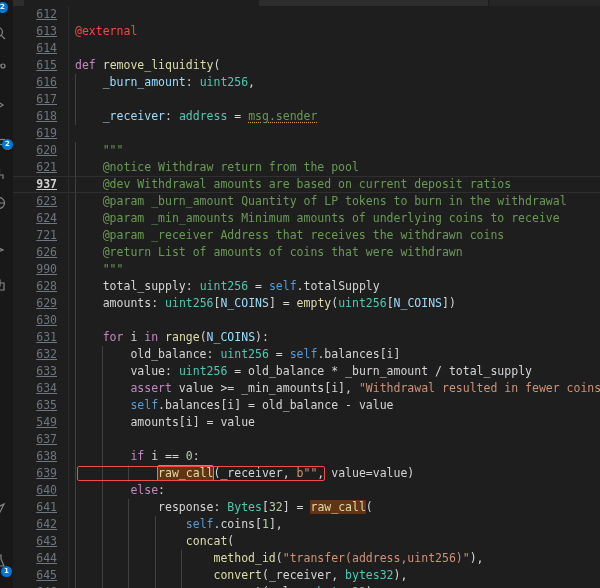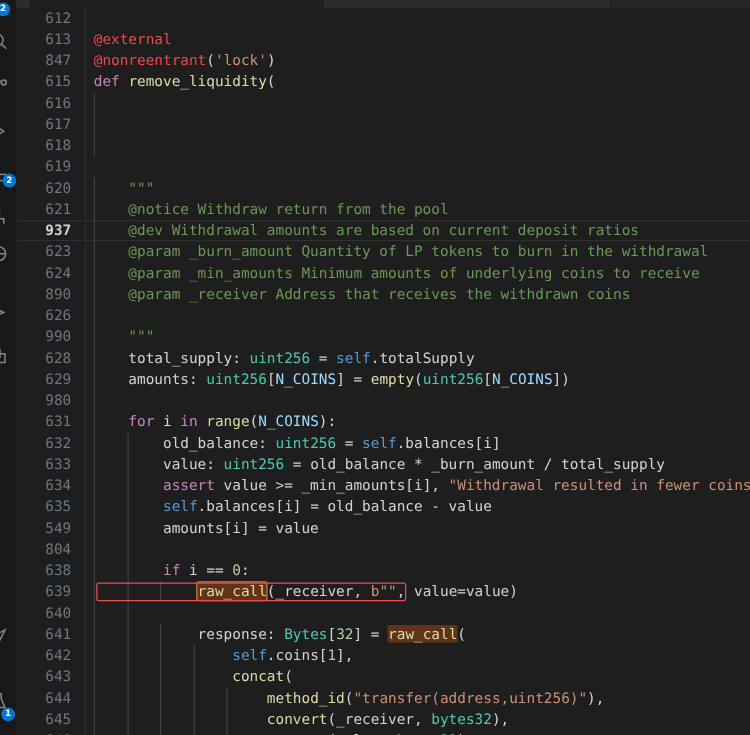--- a/index.html
+++ b/index.html
@@ -27,21 +27,21 @@
     font-family:"DejaVu Sans","Liberation Sans",sans-serif;font-size:7px;line-height:11px;
     width:11px;height:11px;text-align:center;font-weight:700;z-index:8;}
 
   
   .editor{position:absolute;top:6px;left:13px;width:587px;height:582px;background:#1e1e1e;overflow:hidden;}
   .rows{position:absolute;top:0;left:0;width:587px;}
   .row{position:relative;height:17px;line-height:17px;white-space:pre;font-size:11.5px;}
   .row.active{background:#1e1e1e;}
   .row.active:before{content:"";position:absolute;left:0;right:0;top:0;border-top:1px solid #2f2f2f;}
   .row.active:after{content:"";position:absolute;left:0;right:0;bottom:0;border-bottom:1px solid #2f2f2f;}
-  .ln{position:absolute;left:0;width:44px;text-align:right;color:#6e7681;font-size:11.5px;}
+  .ln{position:absolute;left:0;width:44px;text-align:right;color:#6e7681;font-size:11.5px;text-decoration:underline;}
   .row.active .ln{color:#cfcfcf;font-weight:700;}
   .code{position:absolute;left:62px;top:0;}
   .gutterline{position:absolute;top:0;left:55px;width:1px;height:100%;background:#2b2b2b;z-index:1;}
 
   
   .ig{position:absolute;top:0;width:1px;height:17px;background:#404040;}
 
   
   .c-dec{color:#f44747;}
   .c-kw{color:#c586c0;}
@@ -140,47 +140,47 @@
 
   <div class="badge" style="left:-3px;top:2px;">2</div>
   <div class="badge" style="left:2px;top:139px;">2</div>
   <div class="badge" style="left:1px;top:566px;">1</div>
 
   <div class="editor">
     <div class="gutterline"></div>
     <div class="rows" id="rows">
         <div class="row" style="top: 0px; position: absolute; left: 0px; right: 0px;"><span class="ln">612</span><span class="code"></span></div>
         <div class="row" style="top: 17px; position: absolute; left: 0px; right: 0px;"><span class="ln">613</span><span class="code"><span class="c-dec">@external</span></span></div>
-        <div class="row" style="top: 34px; position: absolute; left: 0px; right: 0px;"><span class="ln">847</span><span class="code"><span class="c-dec">@nonreentrant</span><span class="c-plain">(</span><span class="c-str">'lock'</span><span class="c-plain">)</span></span></div>
+        <div class="row" style="top: 34px; position: absolute; left: 0px; right: 0px;"><span class="ln">614</span></div>
         <div class="row" style="top: 51px; position: absolute; left: 0px; right: 0px;"><span class="ln">615</span><span class="code"><span class="c-kw">def </span><span class="c-fn">remove_liquidity</span><span class="c-plain">(</span></span></div>
-        <div class="row" style="top: 68px; position: absolute; left: 0px; right: 0px;"><span class="ln">616</span><span class="ig" style="left: 62px;"></span></div>
+        <div class="row" style="top: 68px; position: absolute; left: 0px; right: 0px;"><span class="ln">616</span><span class="ig" style="left: 62px;"></span><span class="code"><span class="c-var">    _burn_amount</span><span class="c-plain">: </span><span class="c-type">uint256</span><span class="c-plain">,</span></span></div>
         <div class="row" style="top: 85px; position: absolute; left: 0px; right: 0px;"><span class="ln">617</span><span class="ig" style="left: 62px;"></span></div>
-        <div class="row" style="top: 102px; position: absolute; left: 0px; right: 0px;"><span class="ln">618</span><span class="ig" style="left: 62px;"></span></div>
+        <div class="row" style="top: 102px; position: absolute; left: 0px; right: 0px;"><span class="ln">618</span><span class="ig" style="left: 62px;"></span><span class="code"><span class="c-var">    _receiver</span><span class="c-plain">: </span><span class="c-type">address</span><span class="c-plain"> = </span><span class="c-com squiggle">msg.sender</span></span></div>
         <div class="row" style="top: 119px; position: absolute; left: 0px; right: 0px;"><span class="ln">619</span></div>
         <div class="row" style="top: 136px; position: absolute; left: 0px; right: 0px;"><span class="ln">620</span><span class="ig" style="left: 62px;"></span><span class="code"><span class="c-com">    """</span></span></div>
         <div class="row" style="top: 153px; position: absolute; left: 0px; right: 0px;"><span class="ln">621</span><span class="ig" style="left: 62px;"></span><span class="code"><span class="c-com">    @notice Withdraw return from the pool</span></span></div>
         <div class="row active" style="top: 170px; position: absolute; left: 0px; right: 0px;"><span class="ln">937</span><span class="ig" style="left: 62px;"></span><span class="code"><span class="c-com">    @dev Withdrawal amounts are based on current deposit ratios</span></span></div>
         <div class="row" style="top: 187px; position: absolute; left: 0px; right: 0px;"><span class="ln">623</span><span class="ig" style="left: 62px;"></span><span class="code"><span class="c-com">    @param _burn_amount Quantity of LP tokens to burn in the withdrawal</span></span></div>
         <div class="row" style="top: 204px; position: absolute; left: 0px; right: 0px;"><span class="ln">624</span><span class="ig" style="left: 62px;"></span><span class="code"><span class="c-com">    @param _min_amounts Minimum amounts of underlying coins to receive</span></span></div>
-        <div class="row" style="top: 221px; position: absolute; left: 0px; right: 0px;"><span class="ln">890</span><span class="ig" style="left: 62px;"></span><span class="code"><span class="c-com">    @param _receiver Address that receives the withdrawn coins</span></span></div>
-        <div class="row" style="top: 238px; position: absolute; left: 0px; right: 0px;"><span class="ln">626</span><span class="ig" style="left: 62px;"></span></div>
+        <div class="row" style="top: 221px; position: absolute; left: 0px; right: 0px;"><span class="ln">721</span><span class="ig" style="left: 62px;"></span><span class="code"><span class="c-com">    @param _receiver Address that receives the withdrawn coins</span></span></div>
+        <div class="row" style="top: 238px; position: absolute; left: 0px; right: 0px;"><span class="ln">626</span><span class="ig" style="left: 62px;"></span><span class="code"><span class="c-com">    @return List of amounts of coins that were withdrawn</span></span></div>
         <div class="row" style="top: 255px; position: absolute; left: 0px; right: 0px;"><span class="ln">990</span><span class="ig" style="left: 62px;"></span><span class="code"><span class="c-com">    """</span></span></div>
         <div class="row" style="top: 272px; position: absolute; left: 0px; right: 0px;"><span class="ln">628</span><span class="ig" style="left: 62px;"></span><span class="code"><span class="c-plain">    total_supply</span><span class="c-plain">: </span><span class="c-type">uint256</span><span class="c-plain"> = </span><span class="c-self">self</span><span class="c-plain">.totalSupply</span></span></div>
         <div class="row" style="top: 289px; position: absolute; left: 0px; right: 0px;"><span class="ln">629</span><span class="ig" style="left: 62px;"></span><span class="code"><span class="c-plain">    amounts</span><span class="c-plain">: </span><span class="c-type">uint256</span><span class="c-plain">[</span><span class="c-var">N_COINS</span><span class="c-plain">] = </span><span class="c-bi">empty</span><span class="c-plain">(</span><span class="c-type">uint256</span><span class="c-plain">[</span><span class="c-var">N_COINS</span><span class="c-plain">])</span></span></div>
-        <div class="row" style="top: 306px; position: absolute; left: 0px; right: 0px;"><span class="ln">980</span><span class="ig" style="left: 62px;"></span><span class="code"></span></div>
+        <div class="row" style="top: 306px; position: absolute; left: 0px; right: 0px;"><span class="ln">630</span><span class="ig" style="left: 62px;"></span><span class="code"></span></div>
         <div class="row" style="top: 323px; position: absolute; left: 0px; right: 0px;"><span class="ln">631</span><span class="ig" style="left: 62px;"></span><span class="code"><span class="c-kw">    for </span><span class="c-plain">i </span><span class="c-kw">in </span><span class="c-bi">range</span><span class="c-plain">(</span><span class="c-var">N_COINS</span><span class="c-plain">):</span></span></div>
         <div class="row" style="top: 340px; position: absolute; left: 0px; right: 0px;"><span class="ln">632</span><span class="ig" style="left: 62px;"></span><span class="ig" style="left: 88.52px;"></span><span class="code"><span class="c-plain">        old_balance</span><span class="c-plain">: </span><span class="c-type">uint256</span><span class="c-plain"> = </span><span class="c-self">self</span><span class="c-plain">.balances[i]</span></span></div>
         <div class="row" style="top: 357px; position: absolute; left: 0px; right: 0px;"><span class="ln">633</span><span class="ig" style="left: 62px;"></span><span class="ig" style="left: 88.52px;"></span><span class="code"><span class="c-plain">        value</span><span class="c-plain">: </span><span class="c-type">uint256</span><span class="c-plain"> = old_balance * _burn_amount / total_supply</span></span></div>
         <div class="row" style="top: 374px; position: absolute; left: 0px; right: 0px;"><span class="ln">634</span><span class="ig" style="left: 62px;"></span><span class="ig" style="left: 88.52px;"></span><span class="code"><span class="c-kw">        assert </span><span class="c-plain">value &gt;= _min_amounts[i], </span><span class="c-str">"Withdrawal resulted in fewer coins than expected"</span></span></div>
         <div class="row" style="top: 391px; position: absolute; left: 0px; right: 0px;"><span class="ln">635</span><span class="ig" style="left: 62px;"></span><span class="ig" style="left: 88.52px;"></span><span class="code"><span class="c-plain">        </span><span class="c-self">self</span><span class="c-plain">.balances[i] = old_balance - value</span></span></div>
         <div class="row" style="top: 408px; position: absolute; left: 0px; right: 0px;"><span class="ln">549</span><span class="ig" style="left: 62px;"></span><span class="ig" style="left: 88.52px;"></span><span class="code"><span class="c-plain">        amounts[i] = value</span></span></div>
-        <div class="row" style="top: 425px; position: absolute; left: 0px; right: 0px;"><span class="ln">804</span><span class="ig" style="left: 62px;"></span><span class="ig" style="left: 88.52px;"></span><span class="code"></span></div>
+        <div class="row" style="top: 425px; position: absolute; left: 0px; right: 0px;"><span class="ln">637</span><span class="ig" style="left: 62px;"></span><span class="ig" style="left: 88.52px;"></span><span class="code"></span></div>
         <div class="row" style="top: 442px; position: absolute; left: 0px; right: 0px;"><span class="ln">638</span><span class="ig" style="left: 62px;"></span><span class="ig" style="left: 88.52px;"></span><span class="code"><span class="c-kw">        if </span><span class="c-plain">i == </span><span class="c-num">0</span><span class="c-plain">:</span></span></div>
         <div class="row" style="top: 459px; position: absolute; left: 0px; right: 0px;"><span class="ln">639</span><span class="ig" style="left: 62px;"></span><span class="ig" style="left: 88.52px;"></span><span class="ig" style="left: 115.04px;"></span><span class="code"><span class="c-plain">            </span><span class="c-fn match-current">raw_call</span><span class="c-plain">(_receiver, </span><span class="c-str">b""</span><span class="c-plain">, value=value)</span></span><span class="findbox" style="left: 64px; width: 248px;"></span></div>
-        <div class="row" style="top: 476px; position: absolute; left: 0px; right: 0px;"><span class="ln">640</span><span class="ig" style="left: 62px;"></span><span class="ig" style="left: 88.52px;"></span></div>
+        <div class="row" style="top: 476px; position: absolute; left: 0px; right: 0px;"><span class="ln">640</span><span class="ig" style="left: 62px;"></span><span class="ig" style="left: 88.52px;"></span><span class="code"><span class="c-kw">        else</span><span class="c-plain">:</span></span></div>
         <div class="row" style="top: 493px; position: absolute; left: 0px; right: 0px;"><span class="ln">641</span><span class="ig" style="left: 62px;"></span><span class="ig" style="left: 88.52px;"></span><span class="ig" style="left: 115.04px;"></span><span class="code"><span class="c-plain">            response</span><span class="c-plain">: </span><span class="c-type">Bytes</span><span class="c-plain">[</span><span class="c-num">32</span><span class="c-plain">] = </span><span class="c-fn match">raw_call</span><span class="c-plain">(</span></span></div>
         <div class="row" style="top: 510px; position: absolute; left: 0px; right: 0px;"><span class="ln">642</span><span class="ig" style="left: 62px;"></span><span class="ig" style="left: 88.52px;"></span><span class="ig" style="left: 115.04px;"></span><span class="ig" style="left: 141.56px;"></span><span class="code"><span class="c-plain">                </span><span class="c-self">self</span><span class="c-plain">.coins[</span><span class="c-num">1</span><span class="c-plain">],</span></span></div>
         <div class="row" style="top: 527px; position: absolute; left: 0px; right: 0px;"><span class="ln">643</span><span class="ig" style="left: 62px;"></span><span class="ig" style="left: 88.52px;"></span><span class="ig" style="left: 115.04px;"></span><span class="ig" style="left: 141.56px;"></span><span class="code"><span class="c-plain">                </span><span class="c-bi">concat</span><span class="c-plain">(</span></span></div>
         <div class="row" style="top: 544px; position: absolute; left: 0px; right: 0px;"><span class="ln">644</span><span class="ig" style="left: 62px;"></span><span class="ig" style="left: 88.52px;"></span><span class="ig" style="left: 115.04px;"></span><span class="ig" style="left: 141.56px;"></span><span class="ig" style="left: 168.08px;"></span><span class="code"><span class="c-plain">                    </span><span class="c-bi">method_id</span><span class="c-plain">(</span><span class="c-str">"transfer(address,uint256)"</span><span class="c-plain">),</span></span></div>
         <div class="row" style="top: 561px; position: absolute; left: 0px; right: 0px;"><span class="ln">645</span><span class="ig" style="left: 62px;"></span><span class="ig" style="left: 88.52px;"></span><span class="ig" style="left: 115.04px;"></span><span class="ig" style="left: 141.56px;"></span><span class="ig" style="left: 168.08px;"></span><span class="code"><span class="c-plain">                    </span><span class="c-bi">convert</span><span class="c-plain">(_receiver, </span><span class="c-type">bytes32</span><span class="c-plain">),</span></span></div>
         <div class="row" style="top: 578px; position: absolute; left: 0px; right: 0px;"><span class="ln">646</span><span class="ig" style="left: 62px;"></span><span class="ig" style="left: 88.52px;"></span><span class="ig" style="left: 115.04px;"></span><span class="ig" style="left: 141.56px;"></span><span class="ig" style="left: 168.08px;"></span><span class="code"><span class="c-plain">                    </span><span class="c-bi">convert</span><span class="c-plain">(value, </span><span class="c-type">bytes32</span><span class="c-plain">),</span></span></div>
       </div>
   </div>
 
 </div>

